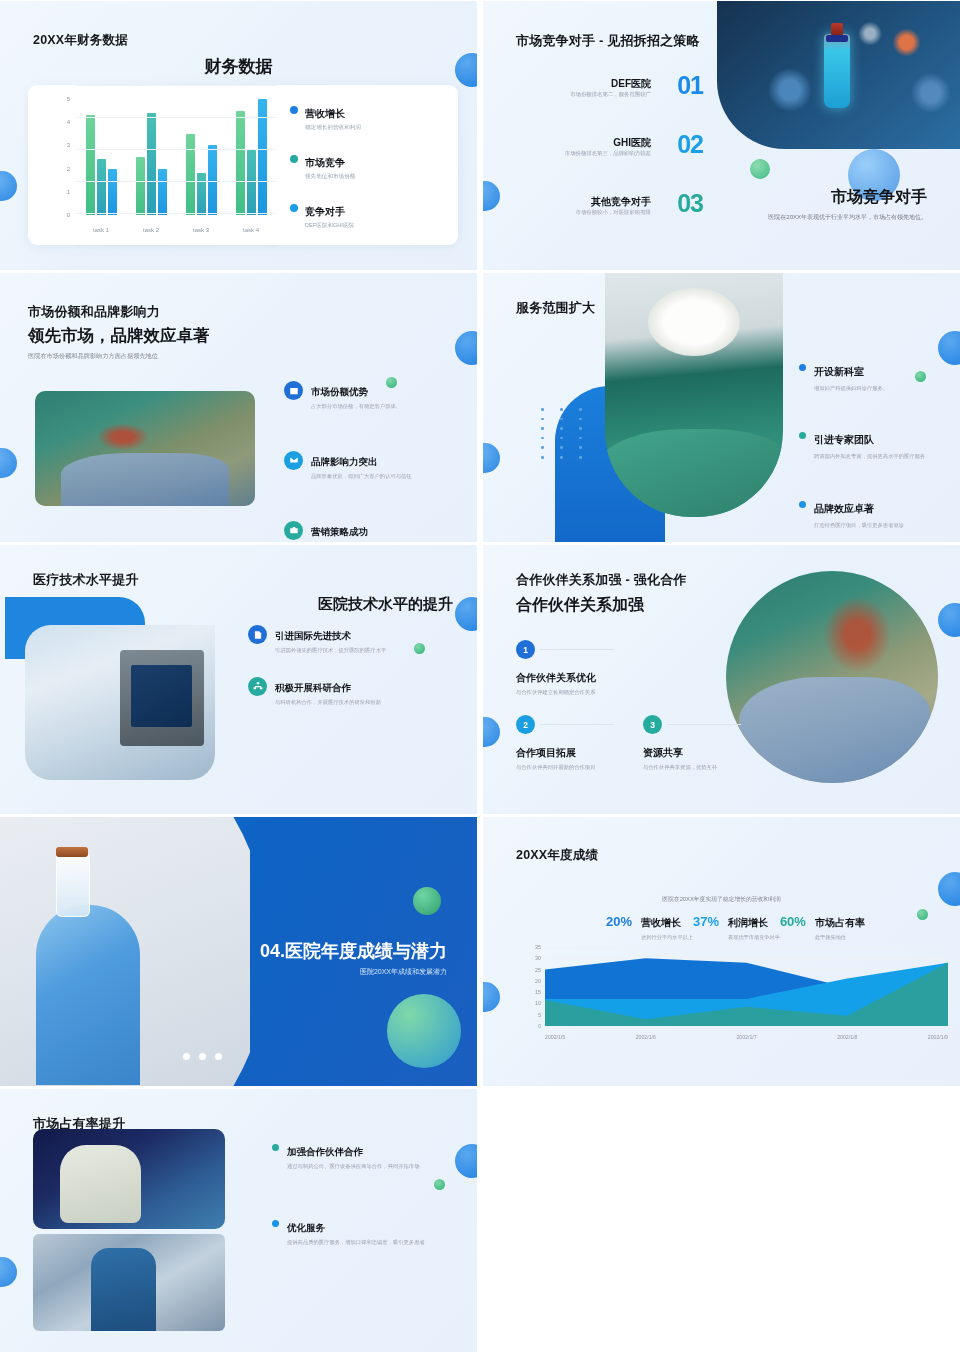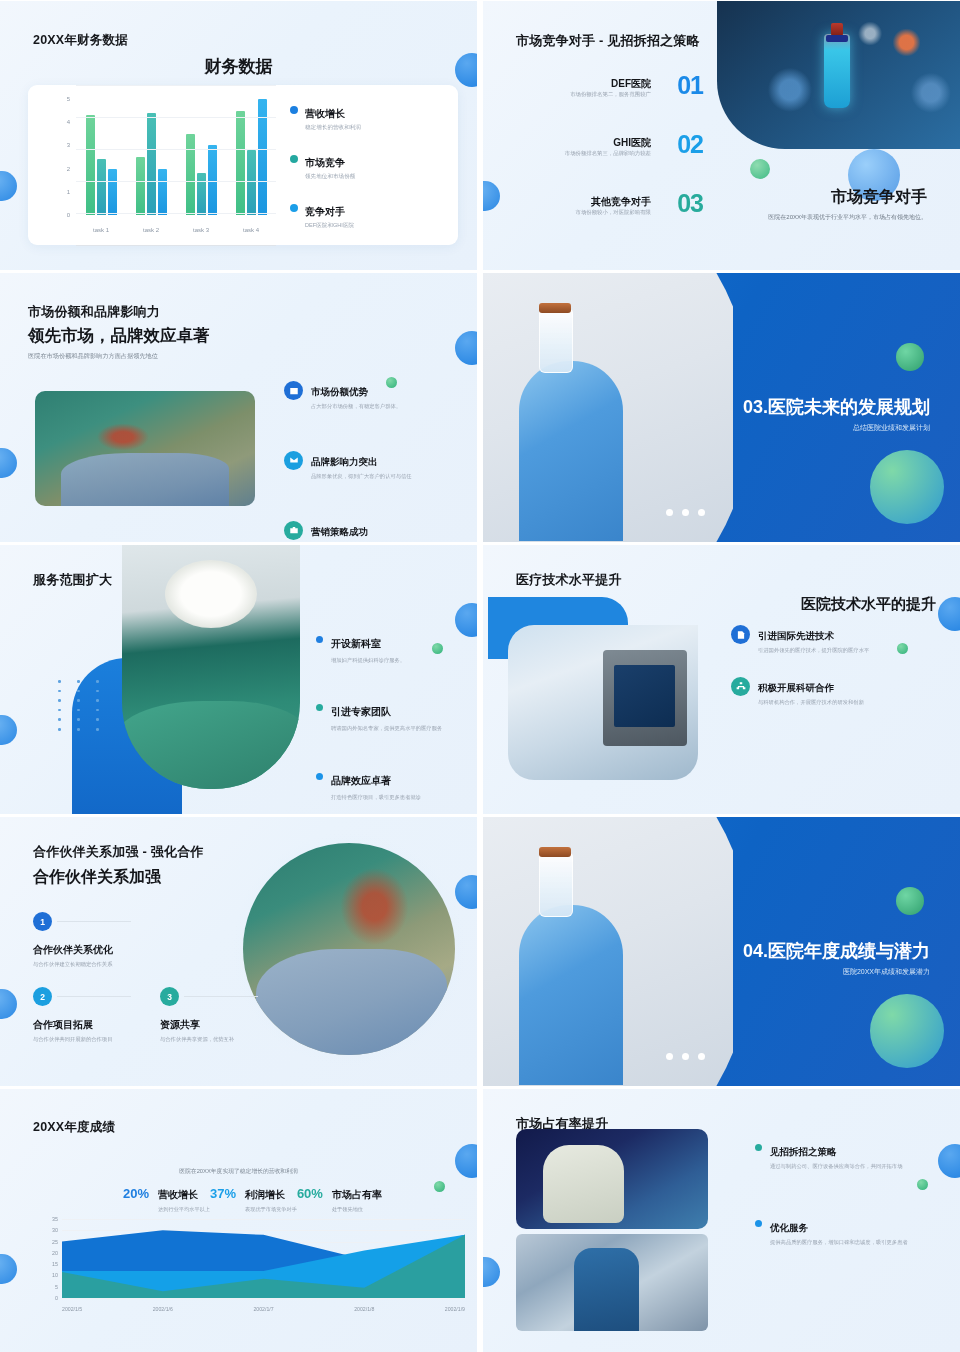--- a/index.html
+++ b/index.html
@@ -439,35 +439,20 @@
             <svg viewBox="0 0 16 16">
               <path d="M6 3h4v2H6zM2 5h12v8H2z"></path>
             </svg>
           </span>
         <span><span class="ft">营销策略成功</span>
         </span>
       </div>
     </div>
   </div>
 
-  <div class="slide sec">
-    <div class="sec-green"></div>
-    <div class="sec-photo">
-        <div class="sec-hand"></div>
-      </div>
-    <div class="sec-circle-1"></div>
-    <div class="sec-circle-2"></div>
-    <div class="sec-title">03.医院未来的发展规划</div>
-    <div class="sec-sub">总结医院业绩和发展计划</div>
-    <div class="sec-dots">
-        <i></i>
-        <i></i>
-        <i></i>
-      </div>
-  </div>
 
   <div class="slide">
     <div class="blob-blue-right" style="top:58px"></div>
     <div class="blob-blue-left" style="top:170px"></div>
     <div class="dot-green" style="right:34px; top:98px"></div>
     <div class="eyebrow s5-eyebrow">服务范围扩大</div>
     <div class="s5-blue-shape"></div>
     <div class="s5-dots">
       <i></i>
         <i></i>
@@ -642,21 +627,21 @@
   <div class="slide">
     <div class="blob-blue-right" style="top:55px"></div>
     <div class="blob-blue-left" style="top:168px"></div>
     <div class="dot-green" style="right:32px; top:90px"></div>
     <div class="eyebrow s10-eyebrow">市场占有率提升</div>
     <div class="s10-photo1"></div>
     <div class="s10-photo2"></div>
     <div class="s10-list">
       <div class="feat">
         <span class="s5-bullet" style="background:#27ab9e"></span>
-        <span><span class="ft">见招拆招之策略</span>
+        <span><span class="ft">加强合作伙伴合作</span>
         <span class="fd" style="display:block">通过与制药公司、医疗设备供应商等合作，共同开拓市场</span></span>
       </div>
       <div class="feat">
         <span class="s5-bullet" style="background:#1b93e8"></span>
         <span><span class="ft">优化服务</span>
         <span class="fd" style="display:block">提供高品质的医疗服务，增加口碑和忠诚度，吸引更多患者</span></span>
       </div>
     </div>
   </div>
 

